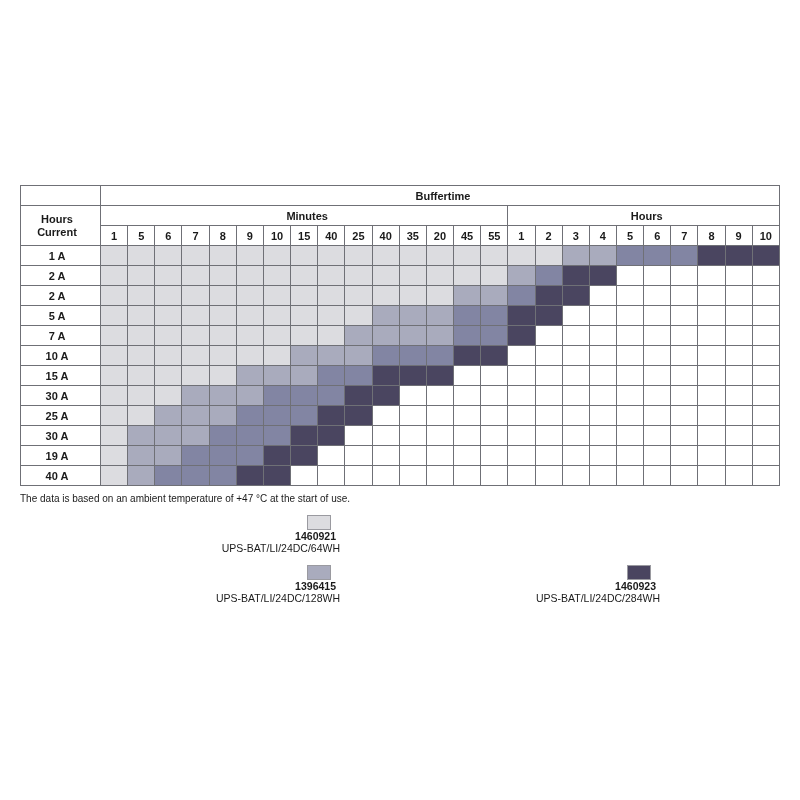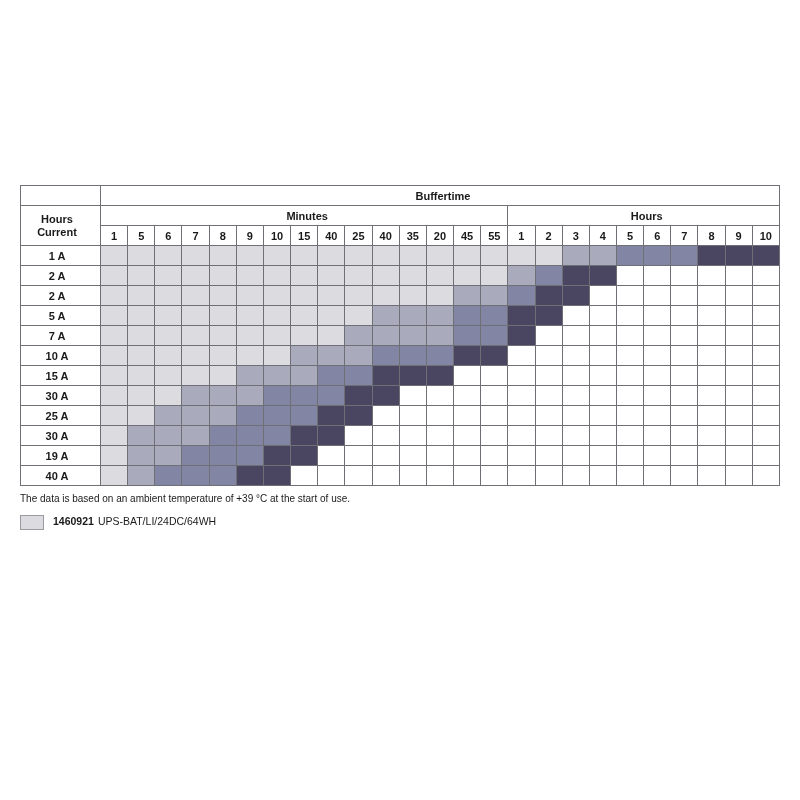--- a/index.html
+++ b/index.html
@@ -85,22 +85,23 @@
     margin-top: 11px;
     width: 640px;
   }
   .legend-row {
     display: flex;
     align-items: center;
     margin-bottom: 11px;
   }
   .legend-item {
     display: flex;
-    align-items: flex-start;
+    align-items: flex-end;
     width: 50%;
+    flex-direction: column;
   }
   .swatch {
     width: 22px;
     height: 13px;
     border: 1px solid #9a9aa0;
     margin-right: 9px;
     flex: 0 0 auto;
   }
   .legend-code {
     font-size: 10.5px;
@@ -492,25 +493,37 @@
           <td class="cell" style="background: rgb(255, 255, 255);"></td>
           <td class="cell" style="background: rgb(255, 255, 255);"></td>
           <td class="cell" style="background: rgb(255, 255, 255);"></td>
           <td class="cell" style="background: rgb(255, 255, 255);"></td>
           <td class="cell" style="background: rgb(255, 255, 255);"></td>
           <td class="cell" style="background: rgb(255, 255, 255);"></td>
         </tr>
       </tbody>
   </table>
 
-  <div class="note">The data is based on an ambient temperature of +39 °C at the start of use.</div>
+  <div class="note">The data is based on an ambient temperature of +47 °C at the start of use.</div>
 
   <div class="legend" id="legend">
       <div class="legend-row">
         <div class="legend-item">
           <span class="swatch" style="background: rgb(220, 220, 224);"></span>
           <span class="legend-code">1460921</span>
           <span class="legend-name">UPS-BAT/LI/24DC/64WH</span>
         </div>
       </div>
+      <div class="legend-row">
+        <div class="legend-item">
+          <span class="swatch" style="background: rgb(169, 171, 189);"></span>
+          <span class="legend-code">1396415</span>
+          <span class="legend-name">UPS-BAT/LI/24DC/128WH</span>
+        </div>
+        <div class="legend-item">
+          <span class="swatch" style="background: rgb(74, 69, 96);"></span>
+          <span class="legend-code">1460923</span>
+          <span class="legend-name">UPS-BAT/LI/24DC/284WH</span>
+        </div>
+      </div>
     </div>
 
 </div>
 
 </body></html>

